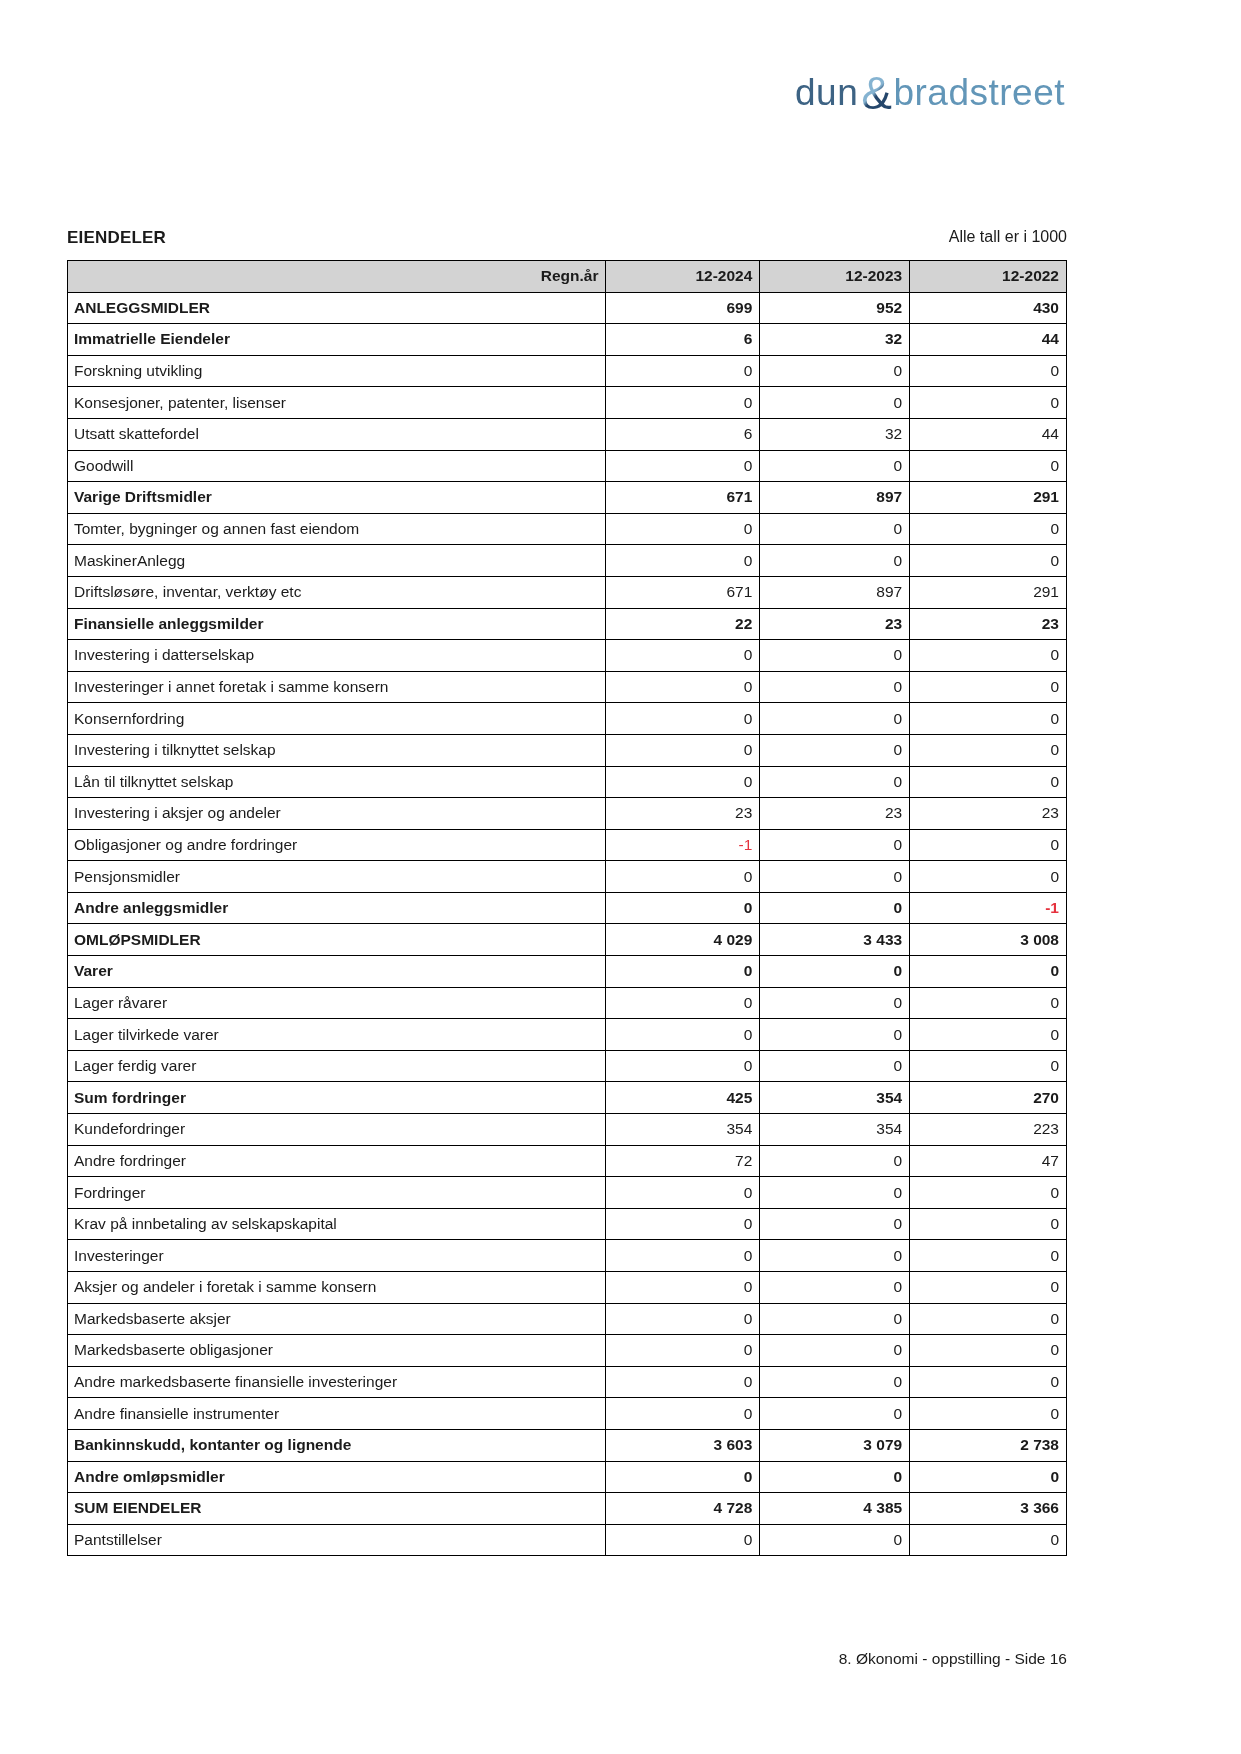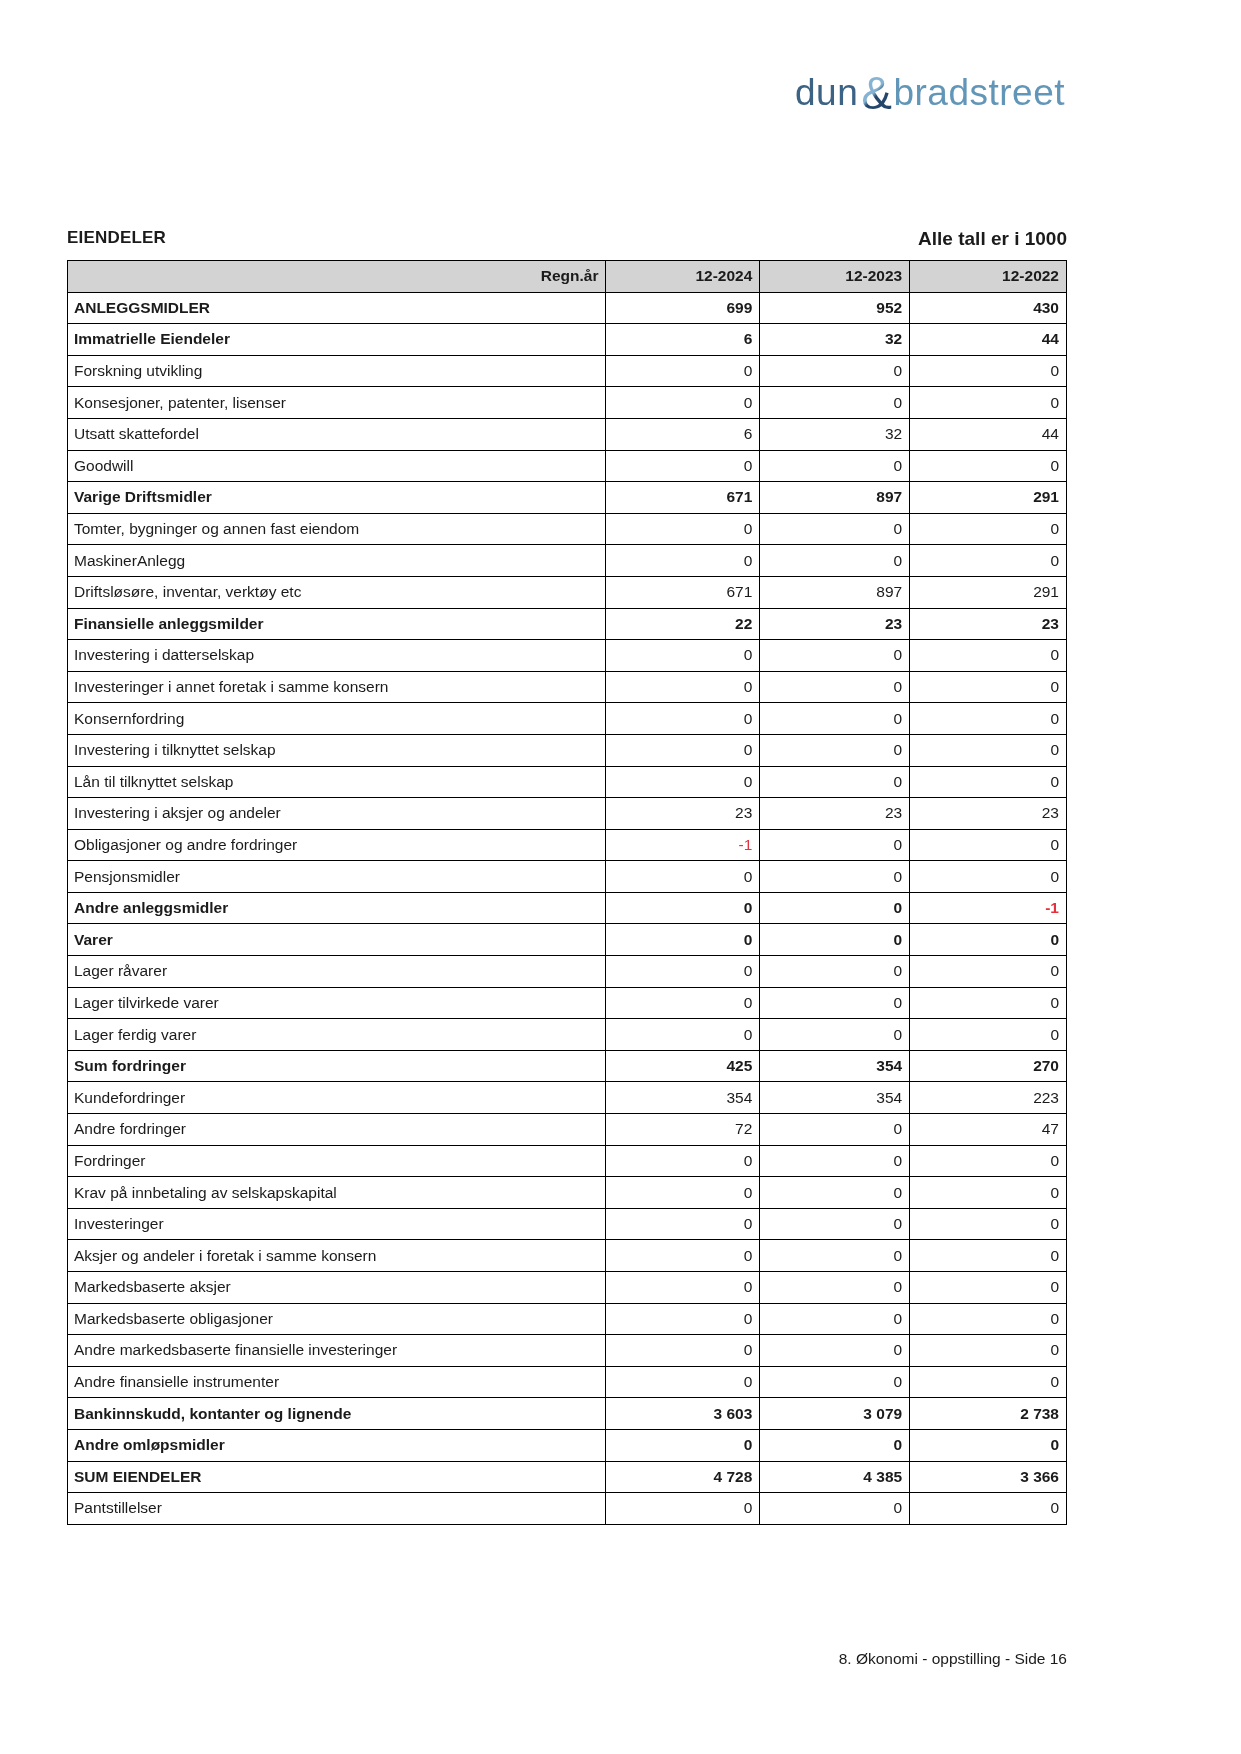--- a/index.html
+++ b/index.html
@@ -50,21 +50,21 @@
   .title-row {
     position: absolute;
     top: 228px;
     left: 67px;
     width: 1000px;
     display: flex;
     justify-content: space-between;
     align-items: flex-start;
   }
   .doc-title { font-size: 17px; font-weight: bold; letter-spacing: 0.2px; }
-  .doc-note  { font-size: 19px; font-weight: bold; }
+  .doc-note  { font-size: 16px; font-weight: normal; }
 
   
   .table-wrap {
     position: absolute;
     top: 260px;
     left: 67px;
     width: 1000px;
   }
   table.balance {
     width: 100%;
@@ -255,20 +255,26 @@
             <td class="num">0</td>
             <td class="num">0</td>
           </tr>
           <tr class="bold">
             <td class="label">Andre anleggsmidler</td>
             <td class="num">0</td>
             <td class="num">0</td>
             <td class="num red">-1</td>
           </tr>
           <tr class="bold">
+            <td class="label">OMLØPSMIDLER</td>
+            <td class="num">4 029</td>
+            <td class="num">3 433</td>
+            <td class="num">3 008</td>
+          </tr>
+          <tr class="bold">
             <td class="label">Varer</td>
             <td class="num">0</td>
             <td class="num">0</td>
             <td class="num">0</td>
           </tr>
           <tr>
             <td class="label">Lager råvarer</td>
             <td class="num">0</td>
             <td class="num">0</td>
             <td class="num">0</td>

